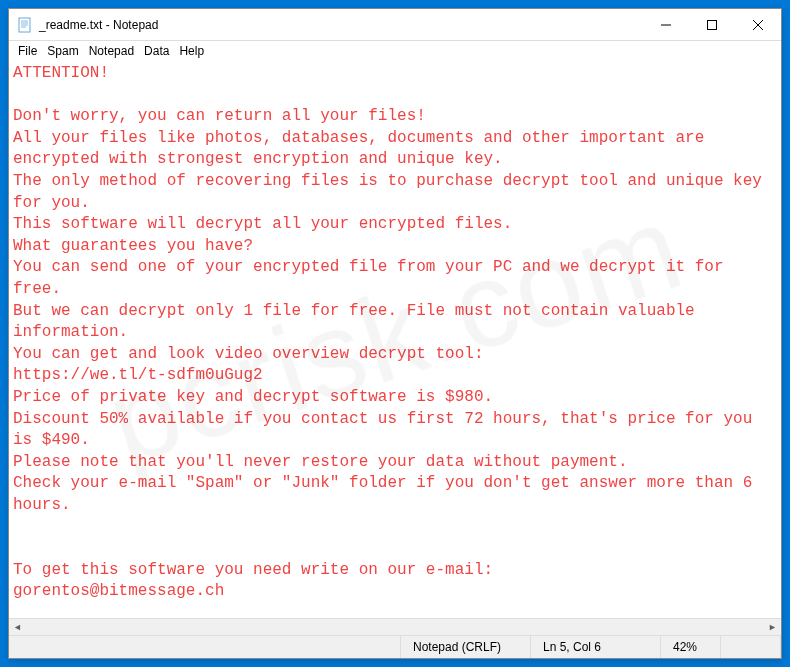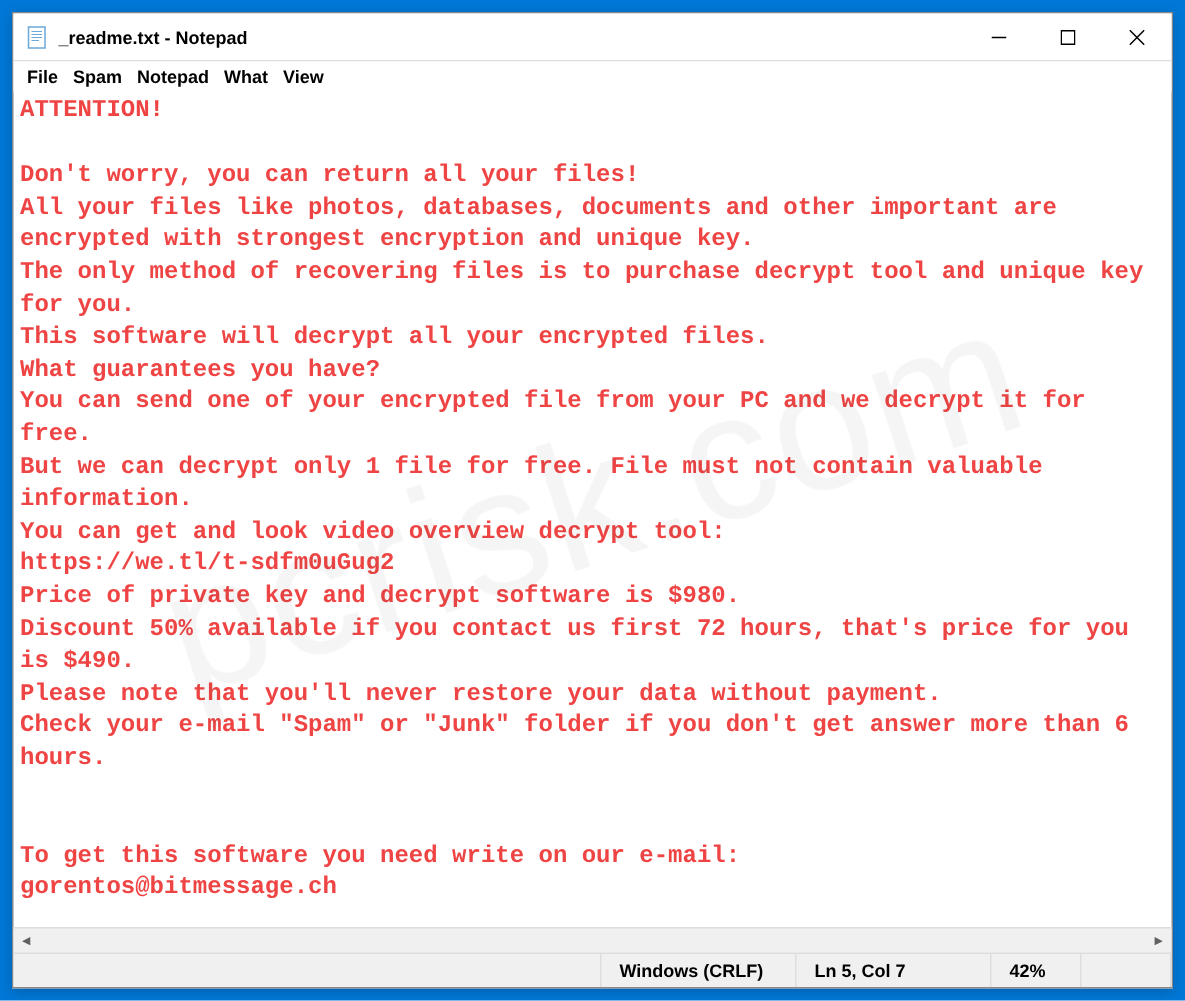--- a/index.html
+++ b/index.html
@@ -13,21 +13,20 @@
       position: relative;
     }
     .window {
       background: #fff;
       width: 100%;
       height: 100%;
       display: flex;
       flex-direction: column;
       border: 1px solid #888;
       box-shadow: 0 2px 8px rgba(0,0,0,0.2);
-      font-weight: bold;
     }
     .titlebar {
       background: #fff;
       height: 32px;
       display: flex;
       align-items: center;
       border-bottom: 1px solid #ddd;
       -webkit-user-select: none;
       user-select: none;
     }
@@ -157,22 +156,22 @@
             <line x1="10" y1="0" x2="0" y2="10" stroke="#000" stroke-width="1"></line>
           </svg>
       </div>
     </div>
   </div>
 
   <div class="menubar">
     <div class="menu-item">File</div>
     <div class="menu-item">Spam</div>
     <div class="menu-item">Notepad</div>
-    <div class="menu-item">What</div>
-    <div class="menu-item">View</div>
+    <div class="menu-item">Data</div>
+    <div class="menu-item">Help</div>
   </div>
 
   <div class="content"><span>ATTENTION!
 
 Don't worry, you can return all your files!
 All your files like photos, databases, documents and other important are encrypted with strongest encryption and unique key.
 The only method of recovering files is to purchase decrypt tool and unique key for you.
 This software will decrypt all your encrypted files.
 What guarantees you have?
 You can send one of your encrypted file from your PC and we decrypt it for free.
@@ -199,21 +198,21 @@
 -</span></div>
 
   <div class="scrollbar-h">
     <div class="scroll-arrow">◄</div>
     <div class="scroll-track"></div>
     <div class="scroll-arrow">►</div>
   </div>
 
   <div class="statusbar">
     <div class="status-spacer"></div>
-    <div class="status-cell wide">Windows (CRLF)</div>
-    <div class="status-cell wide">Ln 5, Col 7</div>
+    <div class="status-cell wide">Notepad (CRLF)</div>
+    <div class="status-cell wide">Ln 5, Col 6</div>
     <div class="status-cell">42%</div>
     <div class="status-cell"></div>
   </div>
 
 </div>
 
 <div class="watermark">pcrisk.com</div>
 
 </body></html>

